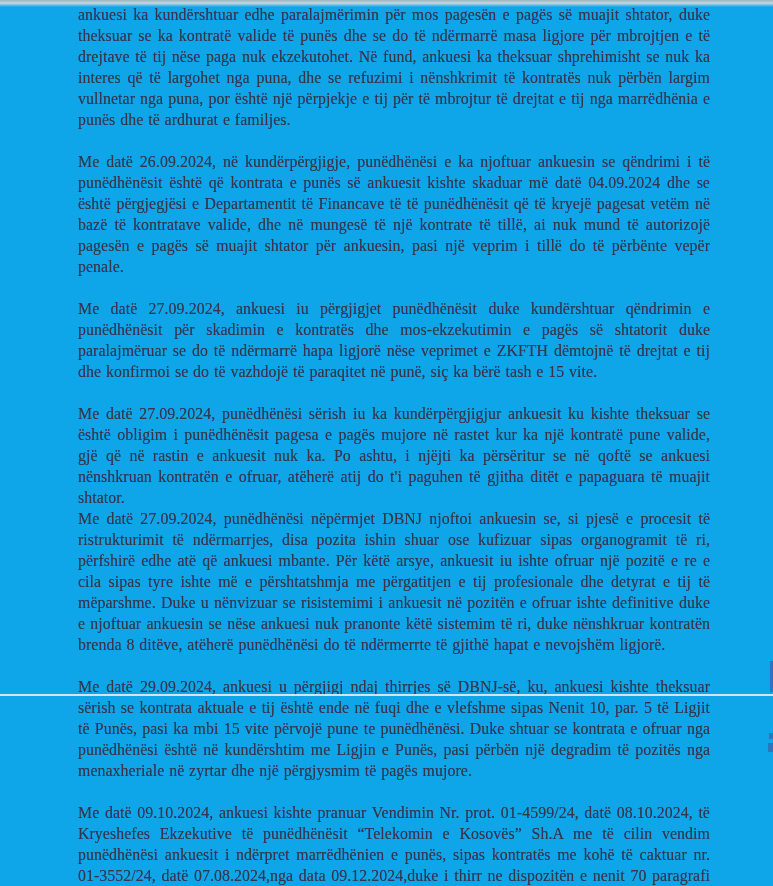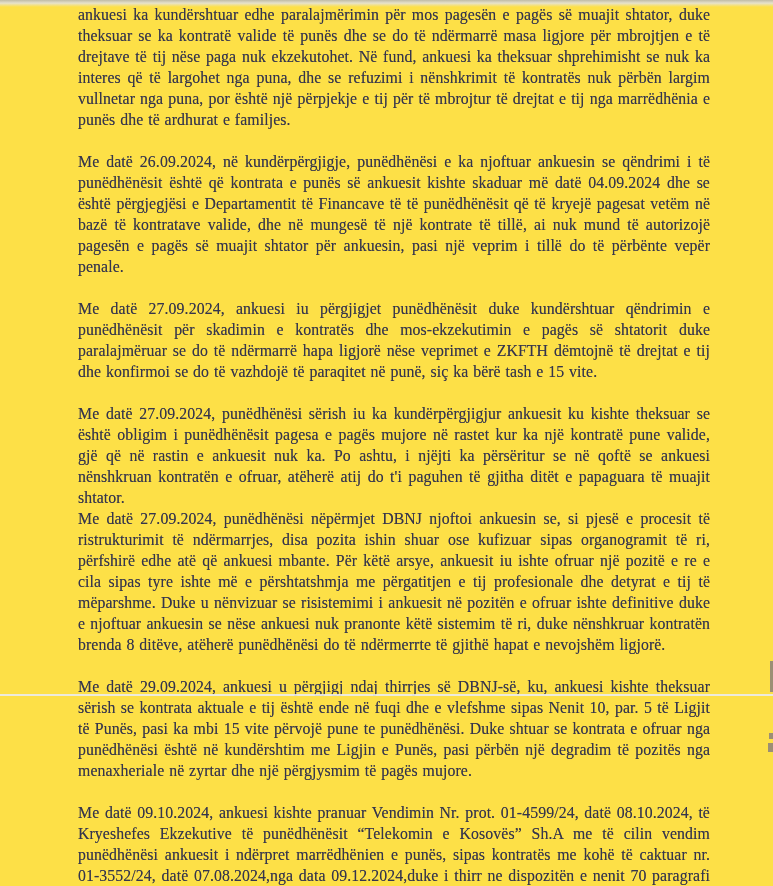--- a/index.html
+++ b/index.html
@@ -4,21 +4,21 @@
 <style>
   html, body {
     margin: 0;
     padding: 0;
     background: #ffffff;
   }
   .page {
     position: relative;
     width: 773px;
     height: 886px;
-    background: #fde047;
+    background: #0ea5e9;
     overflow: hidden;
     font-family: "Liberation Serif", serif;
   }
   
   .top-edge {
     position: absolute;
     top: 0; left: 0; right: 0;
     height: 7px;
     background: linear-gradient(#b5b5b5 0%, #e2e2e2 45%, rgba(255,255,255,0) 100%);
     opacity: .85;

